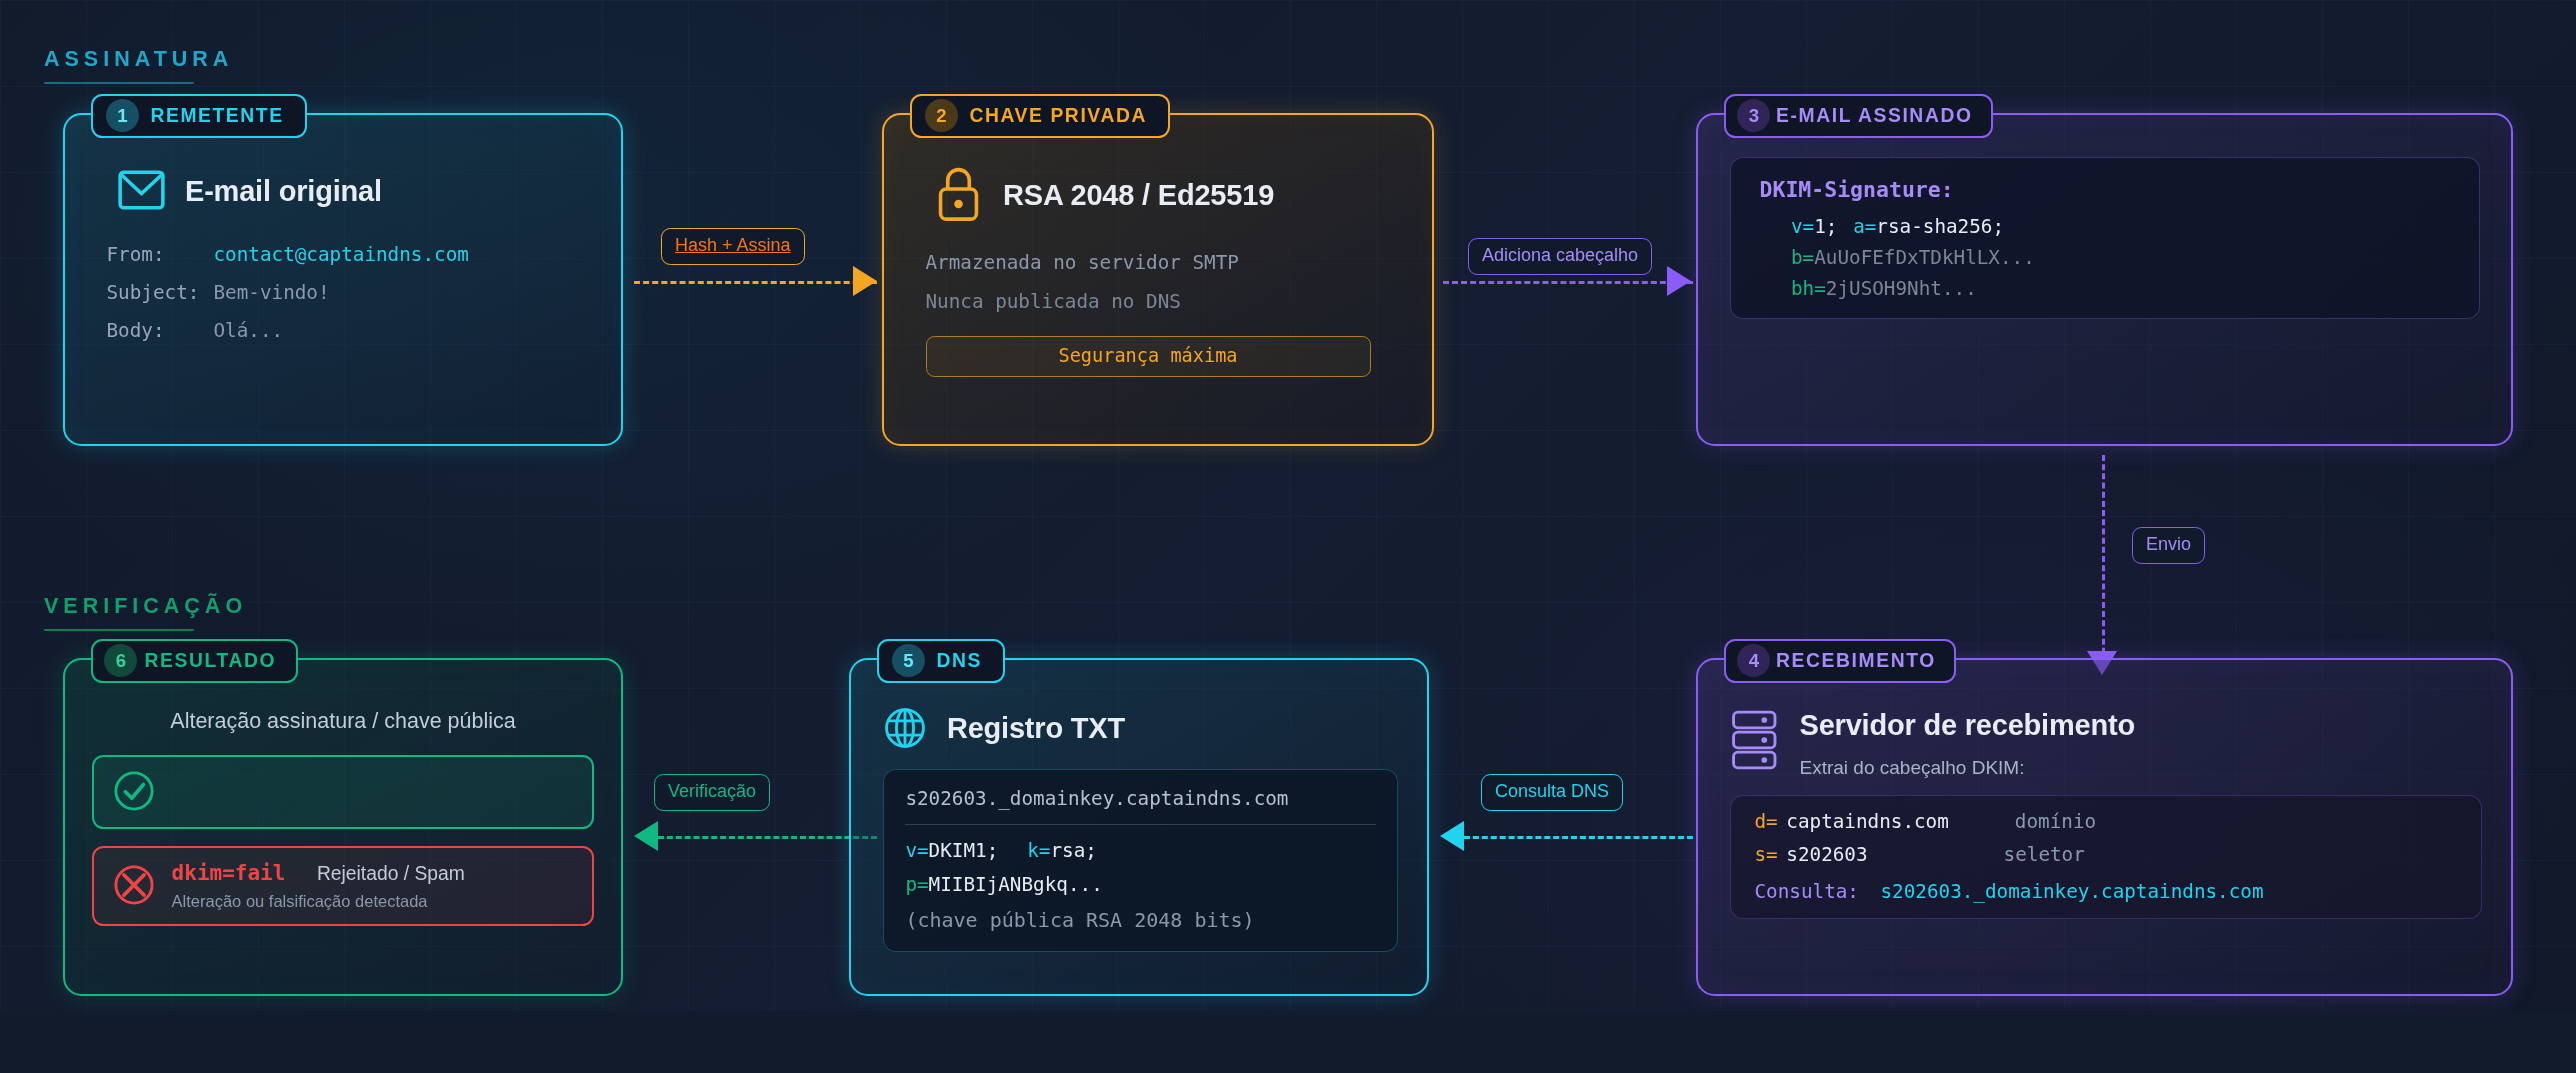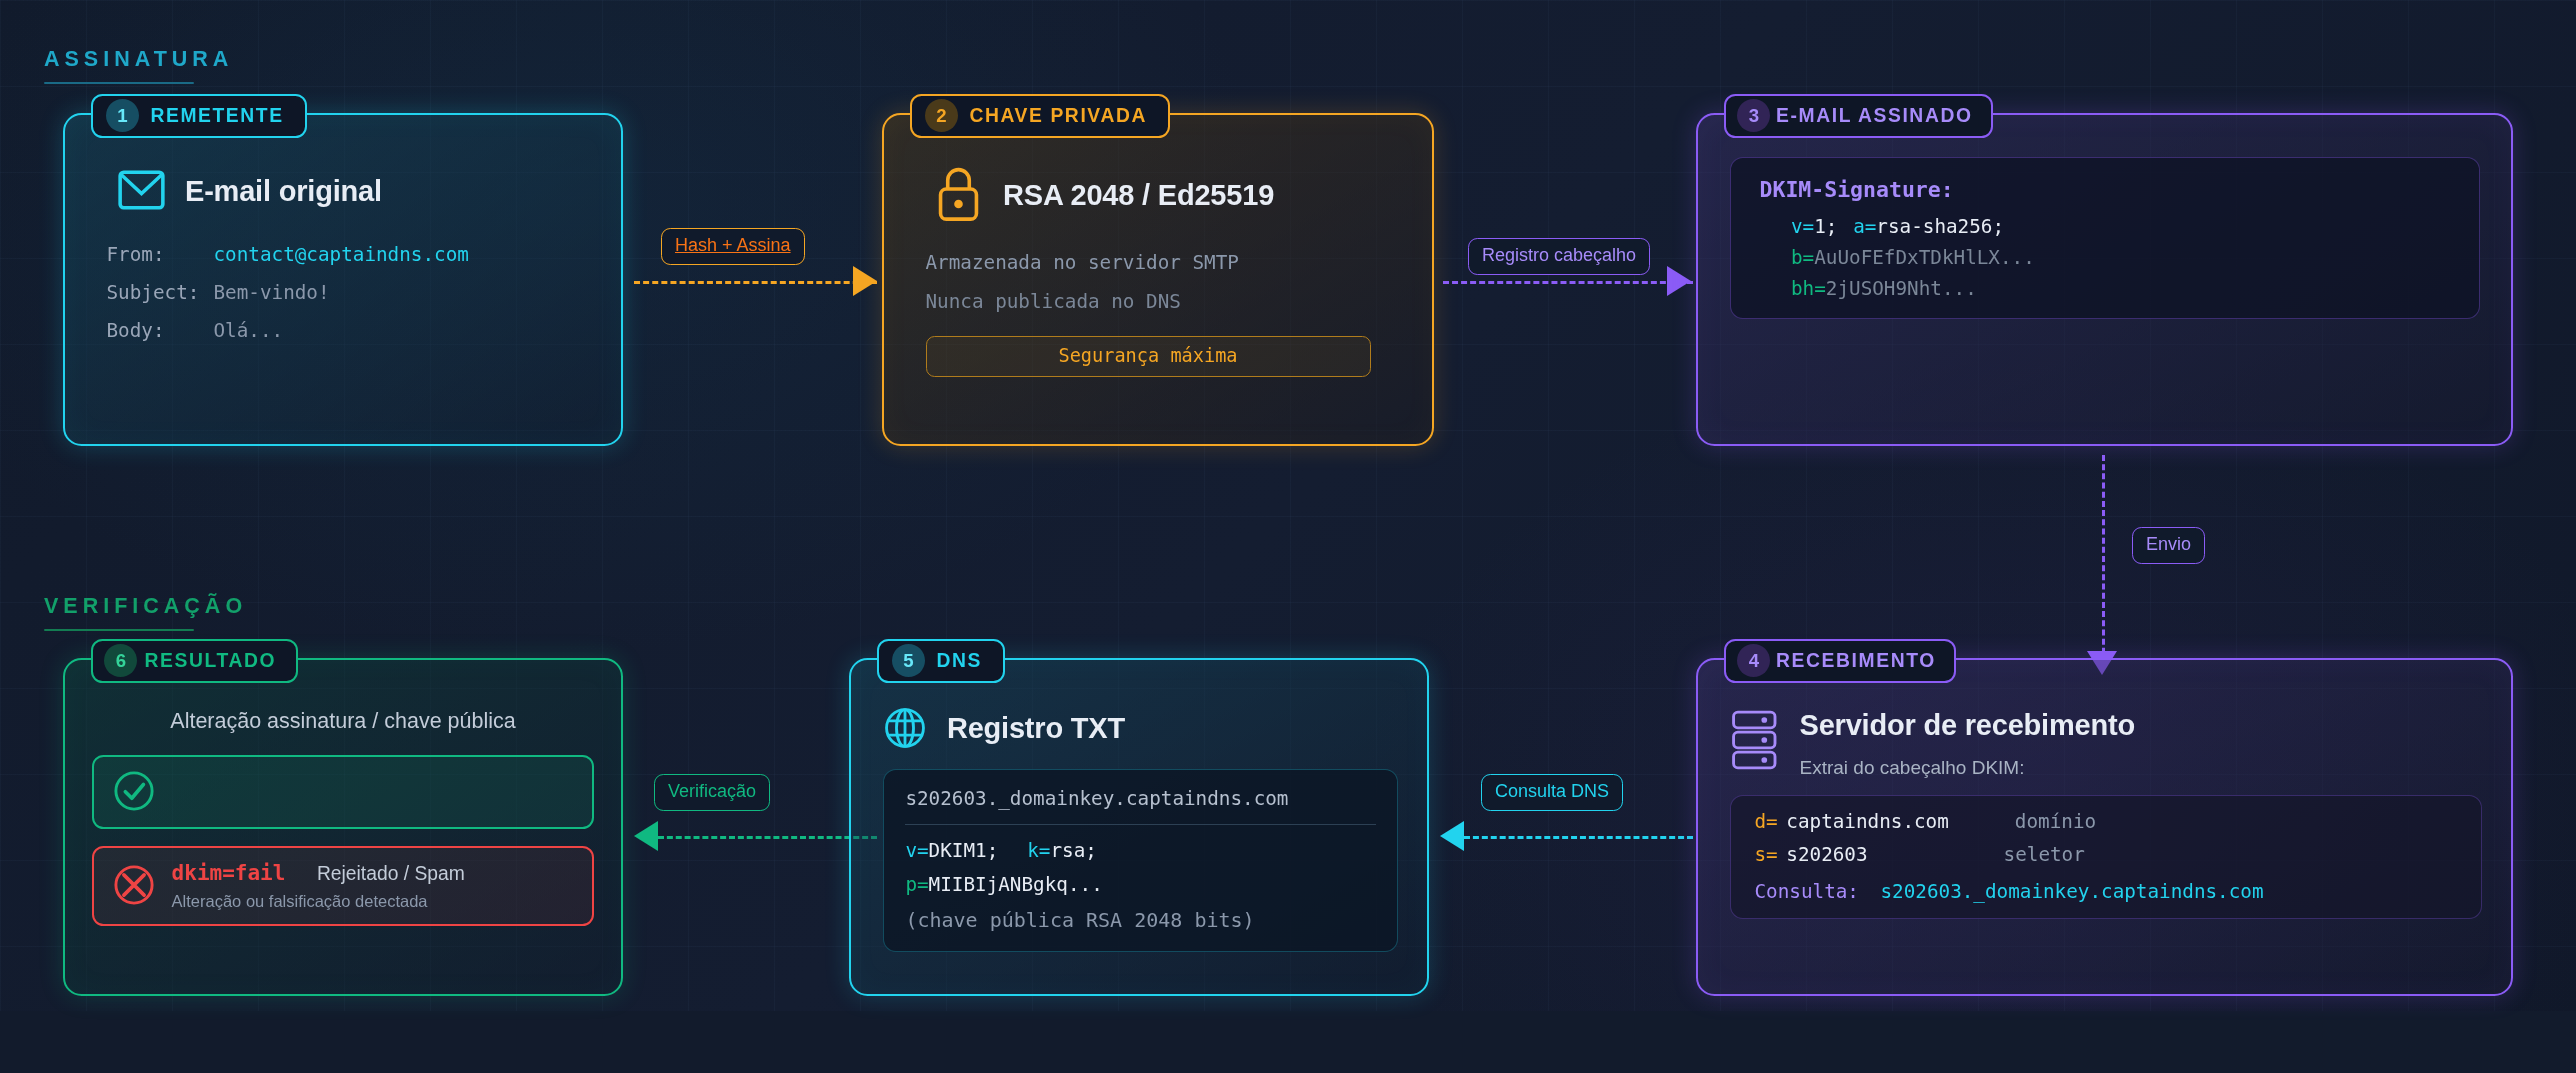--- a/index.html
+++ b/index.html
@@ -170,21 +170,21 @@
       <div class="mono" style="margin-top:29px; margin-left:10px; display:flex; flex-direction:column; gap:20px;">
         <div class="kv" style="color:#8b98ab;">Armazenada no servidor SMTP</div>
         <div class="kv" style="color:#7b8798;">Nunca publicada no DNS</div>
       </div>
       <div class="pill mono" style="margin-top:24px; margin-left:10px; width:445px; border-color:#b07c1c; color:#f5a623; background:rgba(245,166,35,0.06);">Segurança máxima</div>
     </div>
   </div>
 
   <div class="dash-h" style="left:1443px; top:281px; width:250px; border-color:#8b5cf6;"></div>
   <div class="arrow" style="left:1667px; top:266px; border-top:15px solid transparent; border-bottom:15px solid transparent; border-left:24px solid #8b5cf6;"></div>
-  <div class="conn-label" style="left:1468px; top:238px; border-color:#8b5cf6; color:#a78bfa;">Registro cabeçalho</div>
+  <div class="conn-label" style="left:1468px; top:238px; border-color:#8b5cf6; color:#a78bfa;">Adiciona cabeçalho</div>
 
   <div class="card" style="left:1696px; top:113px; width:817px; height:333px; border-color:#8b5cf6;
               background:linear-gradient(150deg, rgba(60,50,110,0.42), rgba(24,26,48,0.40));
               box-shadow:0 0 24px rgba(139,92,246,0.22), inset 0 0 31.5px rgba(139,92,246,0.05);">
     <div class="card-label" style="border-color:#8b5cf6; color:#a78bfa; padding:0 18.6px 0 11.4px; gap:5.7px;">
       <span class="card-num" style="background:#312456; color:#a78bfa;">3</span>
       <span>E-MAIL ASSINADO</span>
     </div>
     <div class="card-body" style="padding:42px 31.5px 21.5px 31.5px;">
       <div class="panel" style="border-color:rgba(139,92,246,0.35); background:rgba(14,19,38,0.80); padding:18.6px 29px 20px 29px;">

